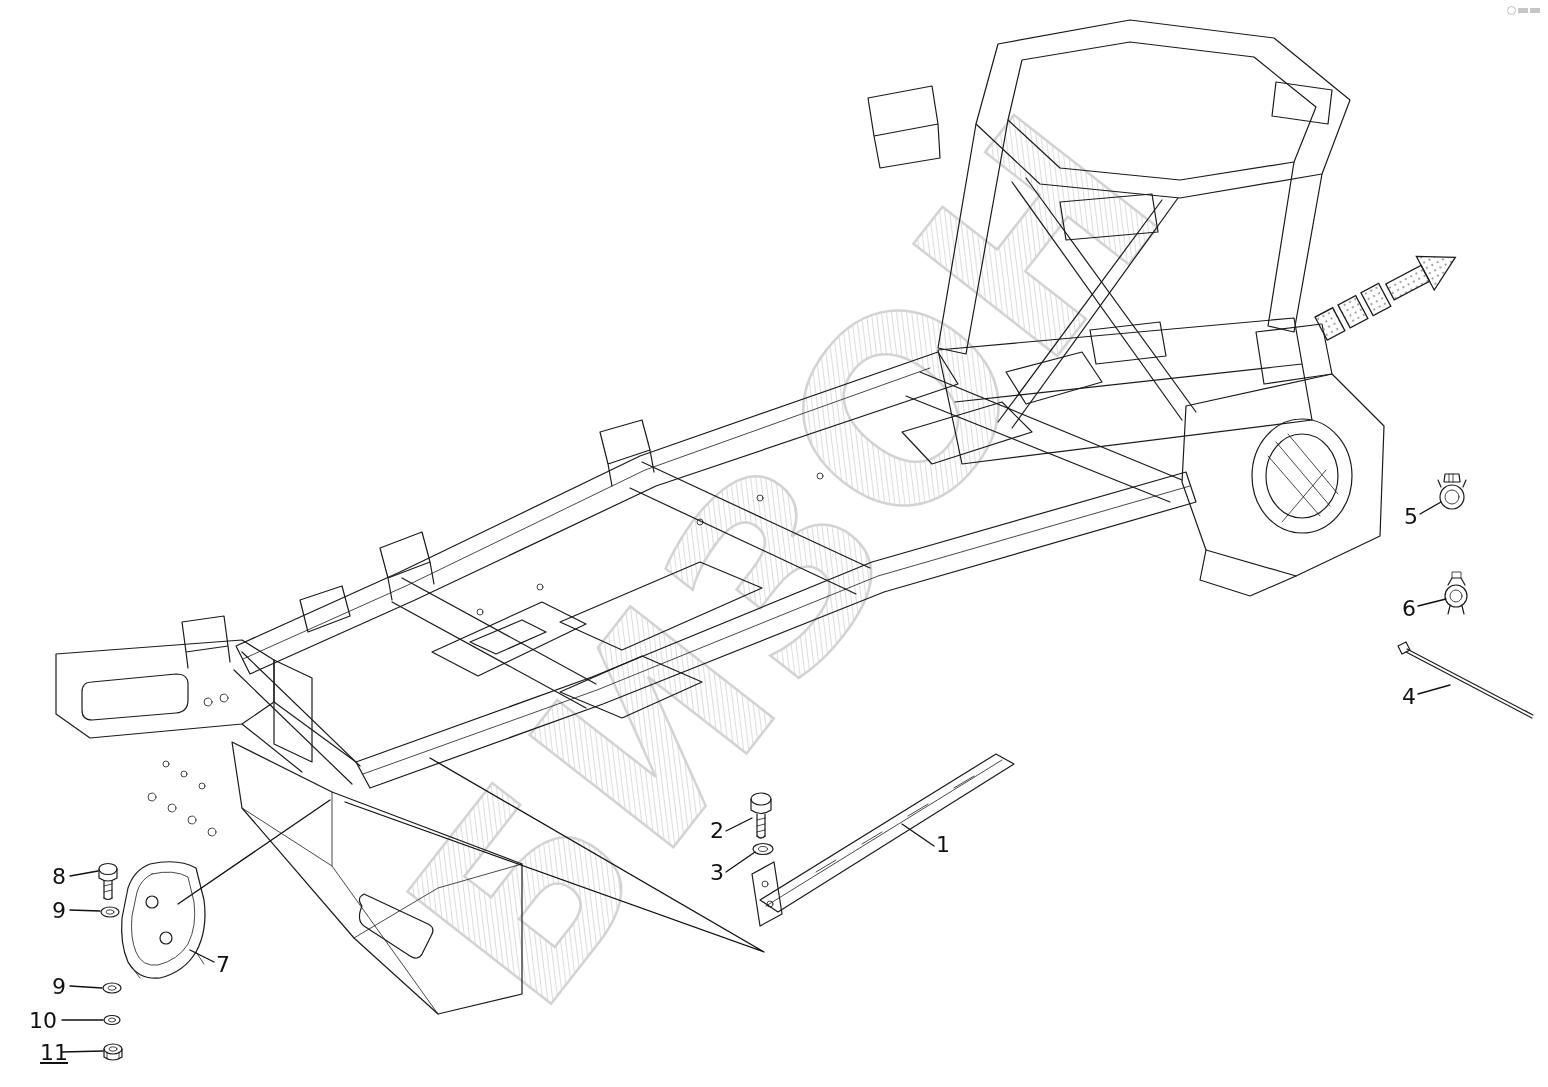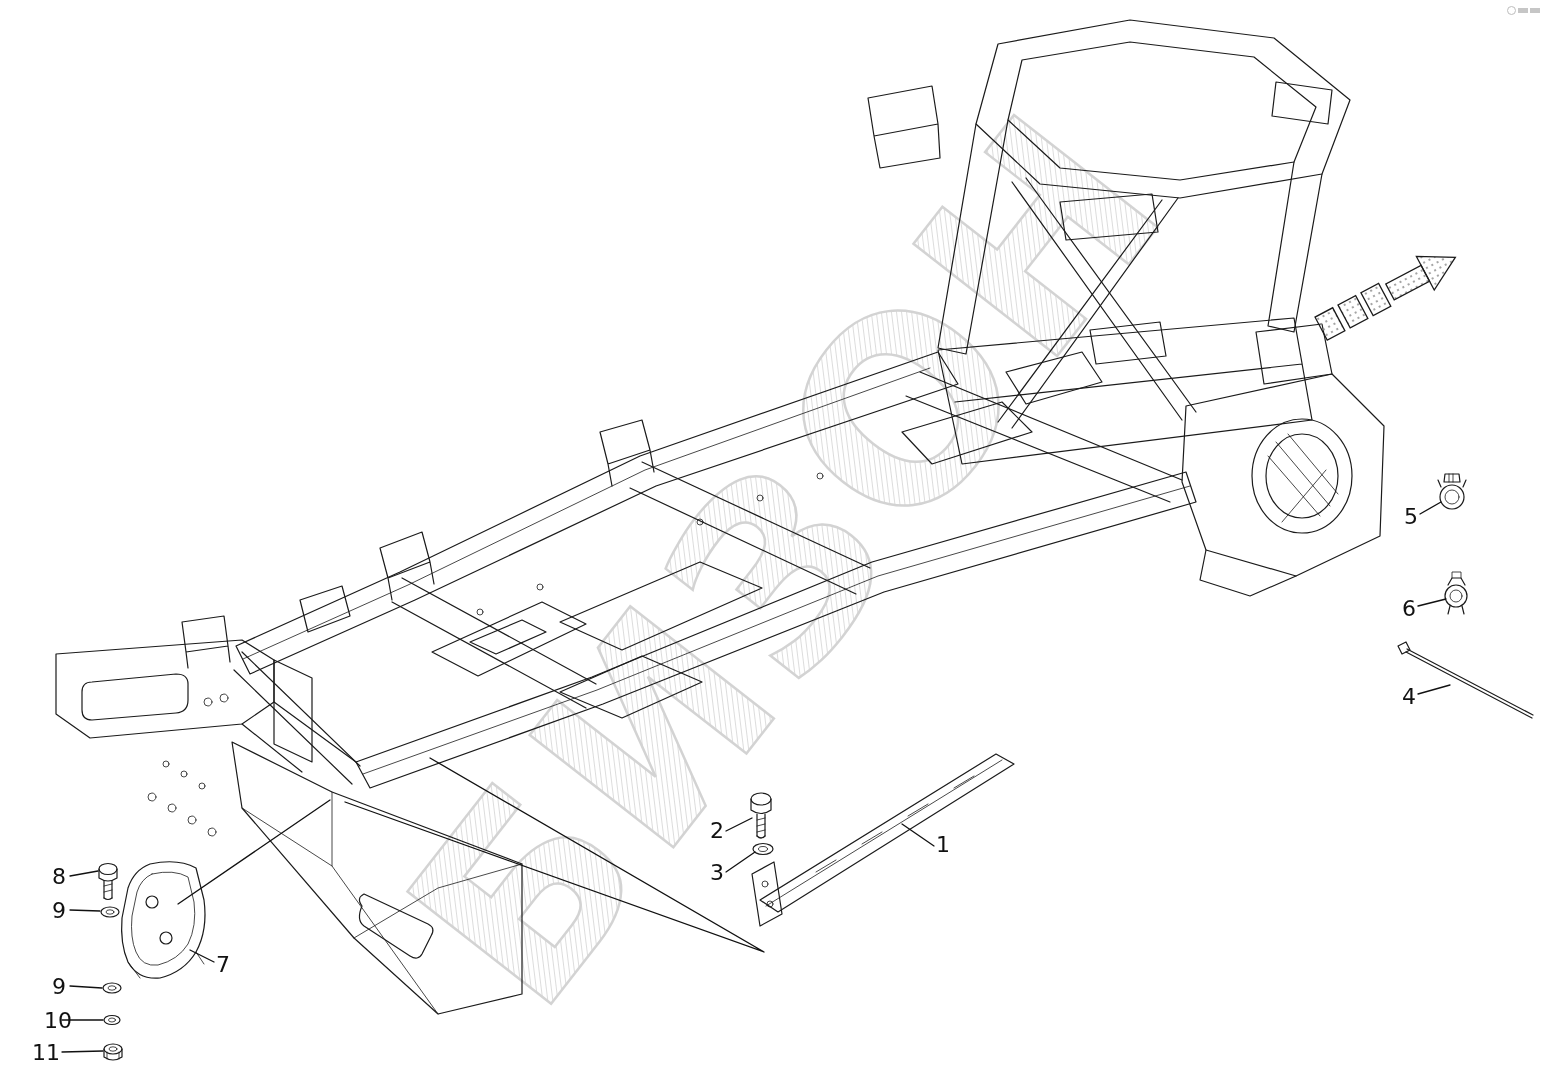--- a/index.html
+++ b/index.html
@@ -223,22 +223,22 @@
   <div class="callout" style="left:936px;top:834px;">1</div>
   <div class="callout" style="left:710px;top:820px;">2</div>
   <div class="callout" style="left:710px;top:862px;">3</div>
   <div class="callout" style="left:1402px;top:686px;">4</div>
   <div class="callout" style="left:1404px;top:506px;">5</div>
   <div class="callout" style="left:1402px;top:598px;">6</div>
   <div class="callout" style="left:216px;top:954px;">7</div>
   <div class="callout" style="left:52px;top:866px;">8</div>
   <div class="callout" style="left:52px;top:900px;">9</div>
   <div class="callout" style="left:52px;top:976px;">9</div>
-  <div class="callout" style="left:44px;top:1010px;">10</div>
-  <div class="callout" style="left:32px;top:1042px;">11</div>
+  <div class="callout" style="left:29px;top:1010px;">10</div>
+  <div class="callout" style="left:40px;top:1042px;text-decoration:underline;">11</div>
 
   <div class="corner">
     <span class="dot"></span>
     <span class="bar"></span>
     <span class="bar"></span>
   </div>
 
 </div>
 
 </body></html>

